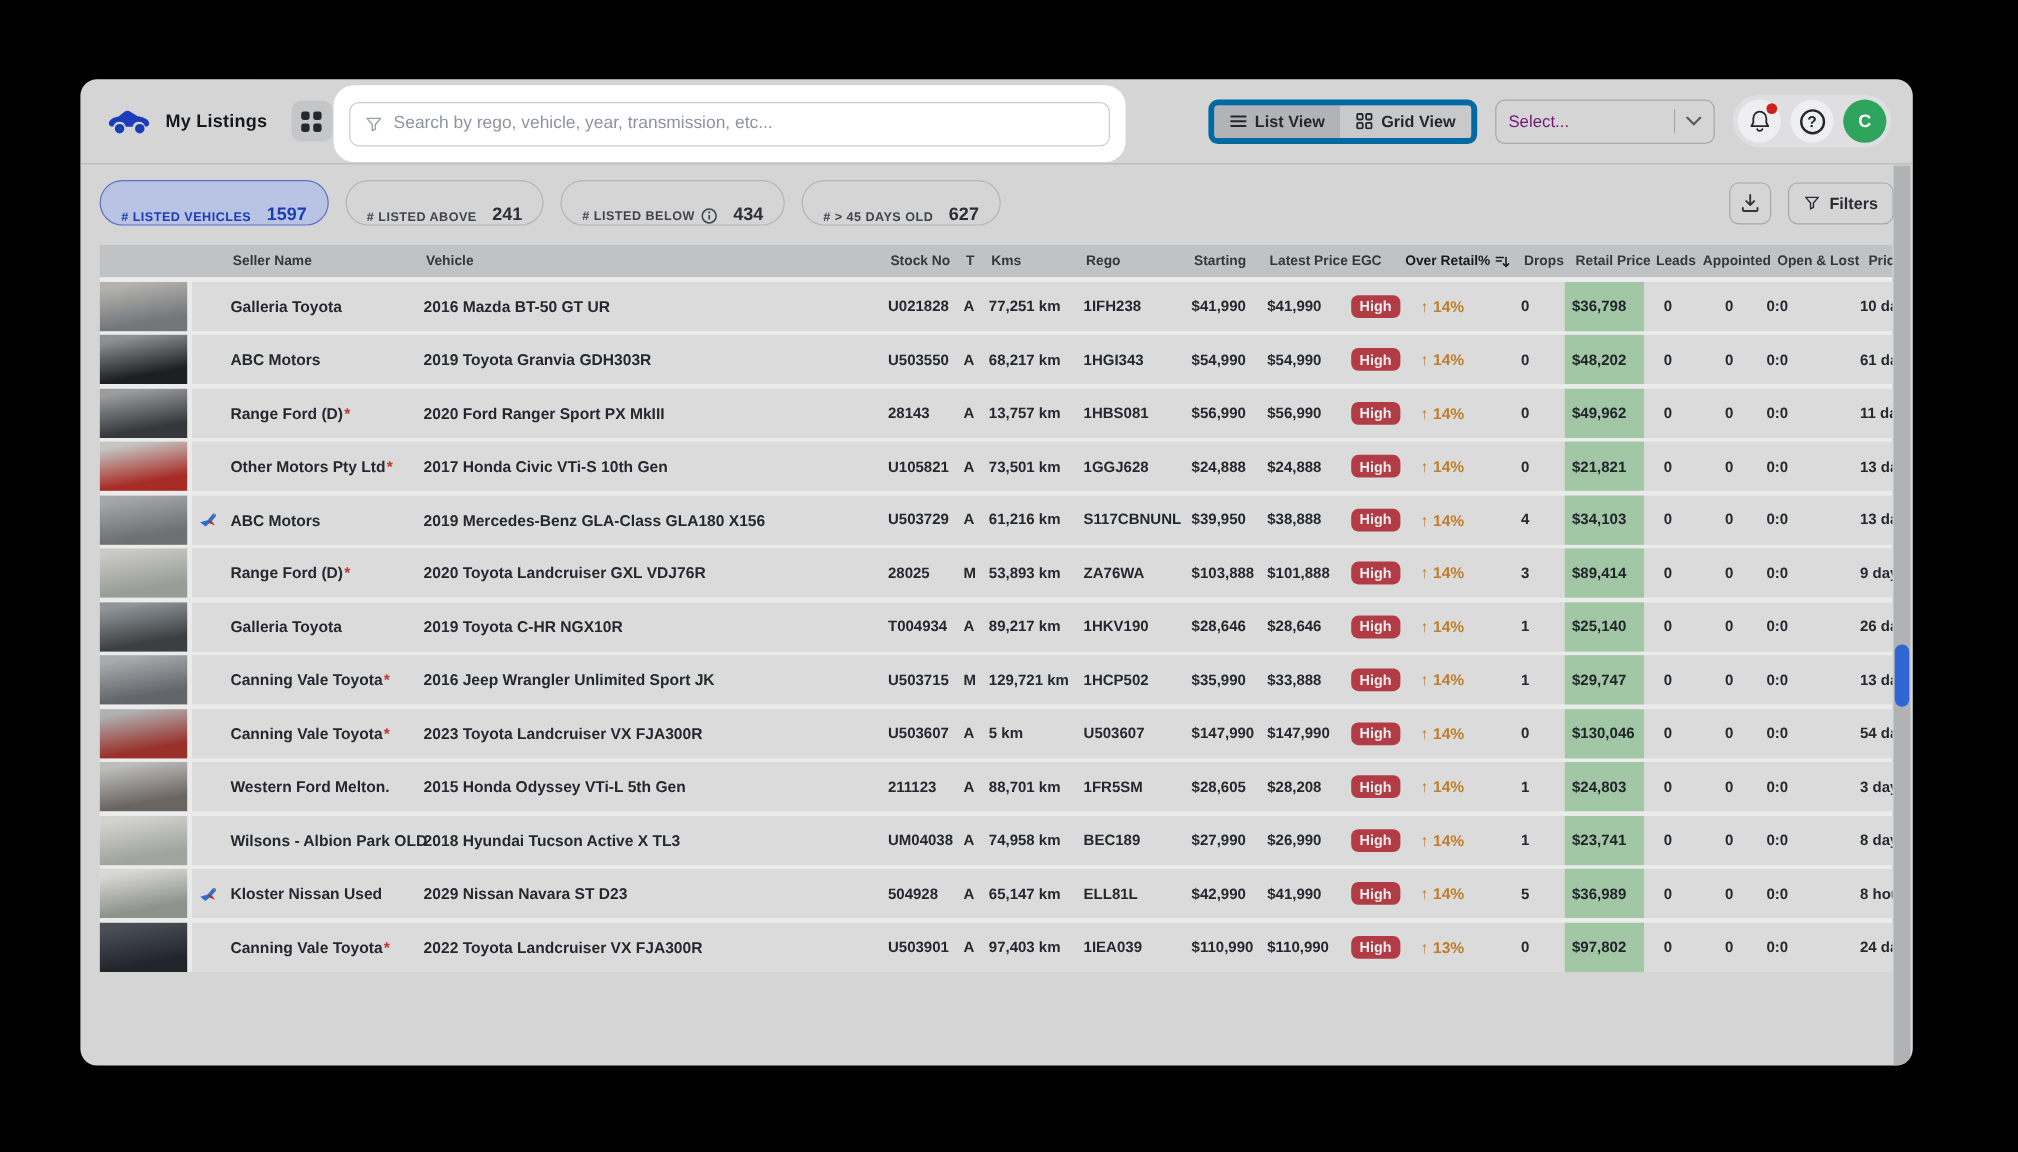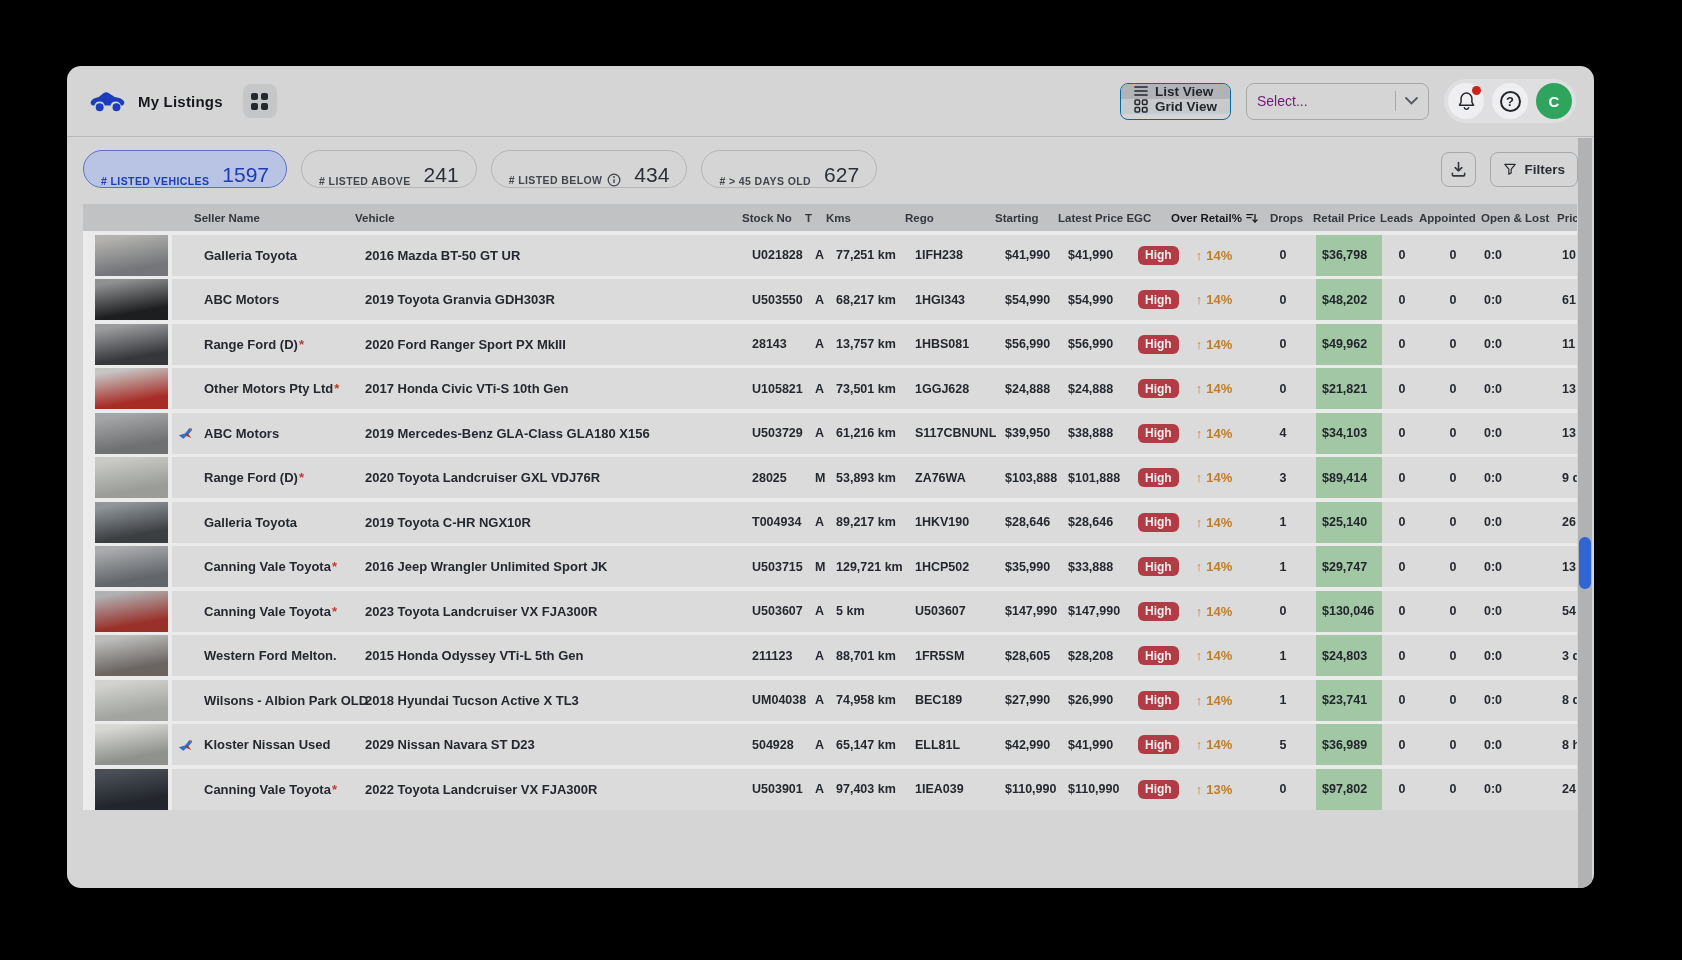--- a/index.html
+++ b/index.html
@@ -20,21 +20,21 @@
 
   .search-halo { position:absolute; left:211px; top:5px; width:660px; height:64px;
                  background:#ffffff; border-radius:17px; display:flex; align-items:center; padding:0 13px; }
   .search-box { flex:1; height:37px; border:1px solid #c9cdd3; border-radius:8px; background:#fff;
                 display:flex; align-items:center; padding:0 12px; gap:9px; }
   .search-box input { border:none; outline:none; flex:1; font-size:14.5px; color:#333; background:transparent;
                       font-family:"Liberation Sans", sans-serif; }
   .search-box input::placeholder { color:#8e949e; }
 
   .topbar-right { margin-left:auto; display:flex; align-items:center; gap:15px; }
-  .seg { display:flex; height:37px; border-radius:8px; overflow:hidden; border:1px solid #0369a1; cursor:pointer;flex-direction:column; }
+  .seg { display:flex; height:37px; border-radius:8px; overflow:hidden; border:5px solid #0369a1; cursor:pointer; }
   .seg-item { display:flex; align-items:center; gap:7px; padding:0 13px; font-size:13.5px; font-weight:700; color:#24282e; }
   .seg-item.sel { background:#b1b3b6; }
   .seg-item.unsel { background:#c8c9cb; }
   .select-box { width:183px; height:37px; border:1px solid #a6a8ab; border-radius:8px;
                 display:flex; align-items:center; padding:0 10px; cursor:pointer; }
   .select-box .ph { font-size:14px; color:#701a75; flex:1; }
   .vdiv { width:1px; height:20px; background:#a6a8ab; margin-right:9px; }
   .icons-pill { background:#dfdfe1; border-radius:22px; height:44px; display:flex; align-items:center;
                 padding:0 4px; gap:8px; }
   .icirc { width:36px; height:36px; border-radius:50%; background:#efeff1; display:flex; align-items:center;
@@ -46,40 +46,40 @@
             font-weight:700; display:flex; align-items:center; justify-content:center; cursor:pointer; }
 
   
   .filterbar { display:flex; align-items:center; padding:13px 16px 0 16px; gap:14px; }
   .dealer-select { width:236px; height:38px; border:1px solid #a6a8ab; border-radius:10px;
                    display:flex; align-items:center; padding:0 6px 0 12px; cursor:pointer; background:#d7d7d8; }
   .dealer-select .lbl { flex:1; font-size:15px; font-weight:600; color:#14171c; }
   .pill { height:38px; border-radius:19px; display:flex; align-items:flex-end; padding:0 17px; gap:13px;
           border:1px solid #b4b5b7; cursor:pointer; }
   .pill .plabel { font-size:10.5px; font-weight:700; letter-spacing:.4px; color:#41464d; display:flex; align-items:center; gap:5px; }
-  .pill .pvalue { font-size:21px; font-weight:400; color:#2b3036; }
+  .pill .pvalue { font-size:15px; font-weight:700; color:#2b3036; }
   .pill.active { background:#b9c3e4; border:1.5px solid #5b71c4; }
   .pill.active .plabel, .pill.active .pvalue { color:#1d3cb5; }
   .fspacer { flex:1; }
   .sq-btn { width:35px; height:35px; border:1px solid #a6a8ab; border-radius:8px; display:flex;
             align-items:center; justify-content:center; cursor:pointer; }
   .filters-btn { height:35px; border:1px solid #a6a8ab; border-radius:8px; display:flex; align-items:center;
                  gap:7px; padding:0 12px; font-size:13.5px; font-weight:600; color:#2a2e34; cursor:pointer; }
 
   
   .table-wrap { margin:16px 0 0 16px; width:1494px; overflow:hidden; }
   .thead { height:27px; background:#c1c2c4; display:flex; align-items:center; font-size:11.5px;
            font-weight:600; color:#34383e; white-space:nowrap; width:1580px; }
   .th { flex:0 0 auto; }
   .h-sp{width:111px}.h-seller{width:161px}.h-vehicle{width:387px}.h-stock{width:63px}.h-t{width:21px}
   .h-kms{width:79px}.h-rego{width:90px}.h-start{width:63px}.h-egc{width:113px}.h-over{width:99px}
   .h-drops{width:43px}.h-retail{width:67px}.h-leads{width:39px}.h-appt{width:62px}.h-open{width:76px}.h-pupd{width:90px}
   .h-over { font-weight:700; color:#17191d; display:flex; align-items:center; gap:4px; }
 
-  .tbody { background:#ebebec; padding-top:3.5px; width:1494px;padding-left:12px; }
+  .tbody { background:#ebebec; padding-top:3.5px; width:1494px; }
   .row { display:flex; height:41px; margin-bottom:3.5px; cursor:pointer; }
   .thumb { width:73px; height:41px; flex:0 0 auto; margin-right:4px; }
   .row-body { display:flex; align-items:center; background:#dbdbdc; width:1500px; flex:0 0 auto;
               font-size:12.5px; font-weight:700; color:#25292f; white-space:nowrap; }
   .c { flex:0 0 auto; overflow:visible; }
   .c-icon{width:32px; display:flex; align-items:center; padding-left:5px;}
   .c-seller{width:161px; font-size:13px;}
   .c-vehicle{width:387px; font-size:13px;}
   .c-stock{width:63px}.c-t{width:21px}.c-kms{width:79px}.c-rego{width:90px}
   .c-start{width:63px}.c-egc{width:70px}
@@ -117,20 +117,28 @@
     <div class="app-title">My Listings</div>
     <div class="apps-btn">
       <div class="apps-ic">
           <span></span>
           <span></span>
           <span></span>
           <span></span>
         </div>
     </div>
 
+    <div class="search-halo">
+      <div class="search-box">
+        <svg width="15" height="15" viewBox="0 0 20 20">
+          <path d="M2.5 3.5h15l-5.8 6.8v5.2l-3.4 1.8v-7z" fill="none" stroke="#9aa0a8" stroke-width="1.6" stroke-linejoin="round"></path>
+        </svg>
+        <input type="text" placeholder="Search by rego, vehicle, year, transmission, etc..." style="">
+      </div>
+    </div>
 
     <div class="topbar-right">
       <div class="seg">
         <div class="seg-item sel">
           <svg width="14" height="12" viewBox="0 0 14 12">
             <g stroke="#24282e" stroke-width="1.7" stroke-linecap="round">
               <line x1="1" y1="2" x2="13" y2="2"></line>
                 <line x1="1" y1="6" x2="13" y2="6"></line>
                 <line x1="1" y1="10" x2="13" y2="10"></line>
             </g>

